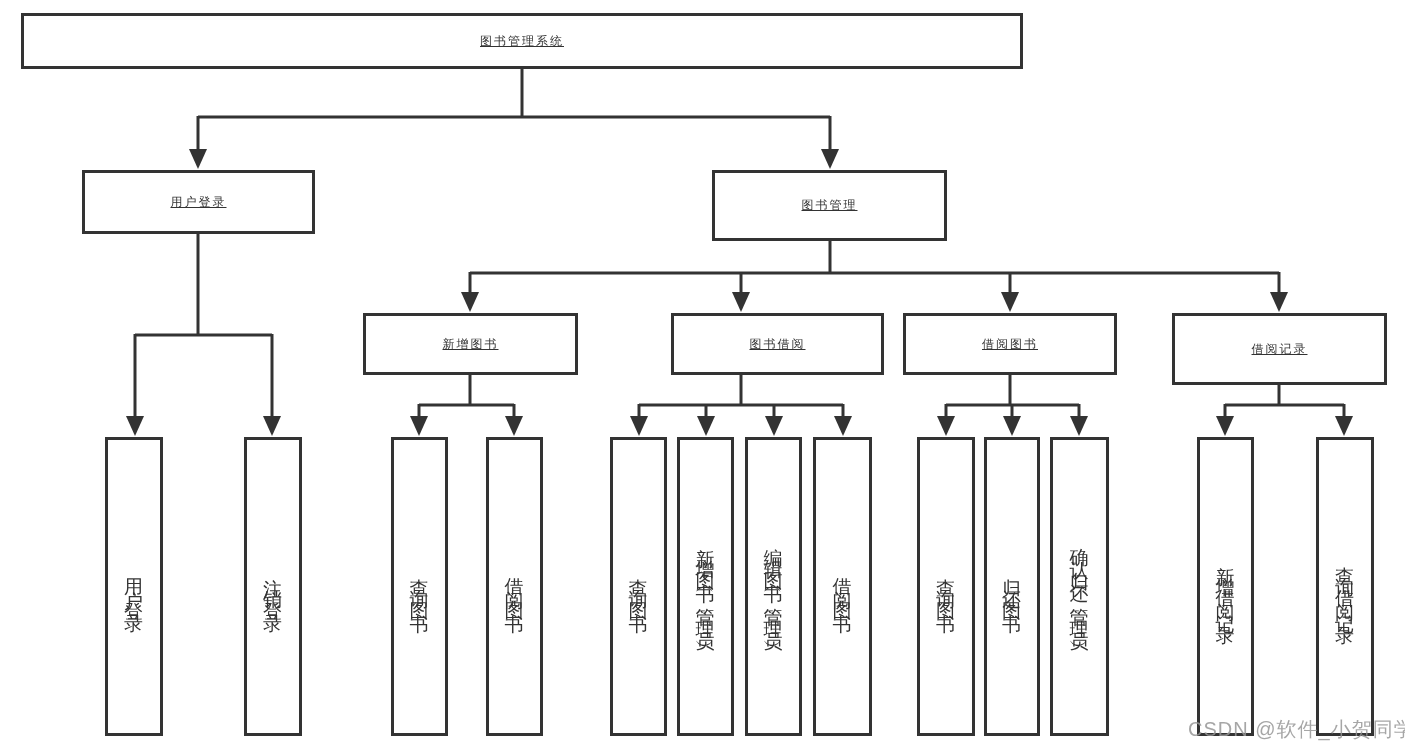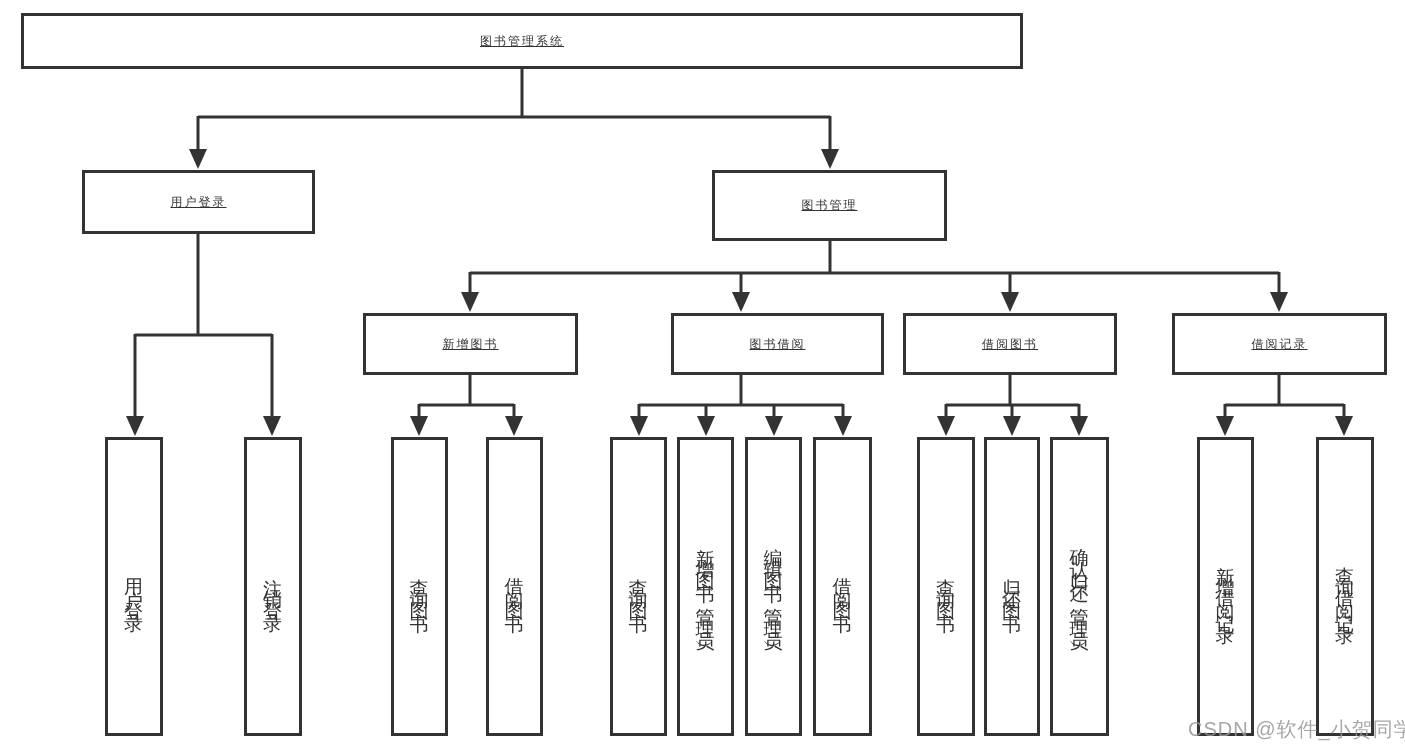--- a/index.html
+++ b/index.html
@@ -134,21 +134,21 @@
   </svg>
 
   <div class="node h-node" style="left:21px; top:13px; width:1002px; height:56px;">图书管理系统</div>
 
   <div class="node h-node" style="left:82px; top:170px; width:233px; height:64px;">用户登录</div>
   <div class="node h-node" style="left:712px; top:170px; width:235px; height:71px;">图书管理</div>
 
   <div class="node h-node" style="left:363px; top:313px; width:215px; height:62px;">新增图书</div>
   <div class="node h-node" style="left:671px; top:313px; width:213px; height:62px;">图书借阅</div>
   <div class="node h-node" style="left:903px; top:313px; width:214px; height:62px;">借阅图书</div>
-  <div class="node h-node" style="left:1172px; top:313px; width:215px; height:62px;">借阅记录</div>
+  <div class="node h-node" style="left:1172px; top:313px; width:215px; height:72px;">借阅记录</div>
 
   <div class="node v-node" style="left:105px; top:437px; width:58px; height:299px;">用户登录</div>
   <div class="node v-node" style="left:244px; top:437px; width:58px; height:299px;">注销登录</div>
 
   <div class="node v-node" style="left:391px; top:437px; width:57px; height:299px;">查询图书</div>
   <div class="node v-node" style="left:486px; top:437px; width:57px; height:299px;">借阅图书</div>
 
   <div class="node v-node" style="left:610px; top:437px; width:57px; height:299px;">查询图书</div>
   <div class="node v-node" style="left:677px; top:437px; width:57px; height:299px;">新增图书（管理员）</div>
   <div class="node v-node" style="left:745px; top:437px; width:57px; height:299px;">编辑图书（管理员）</div>

